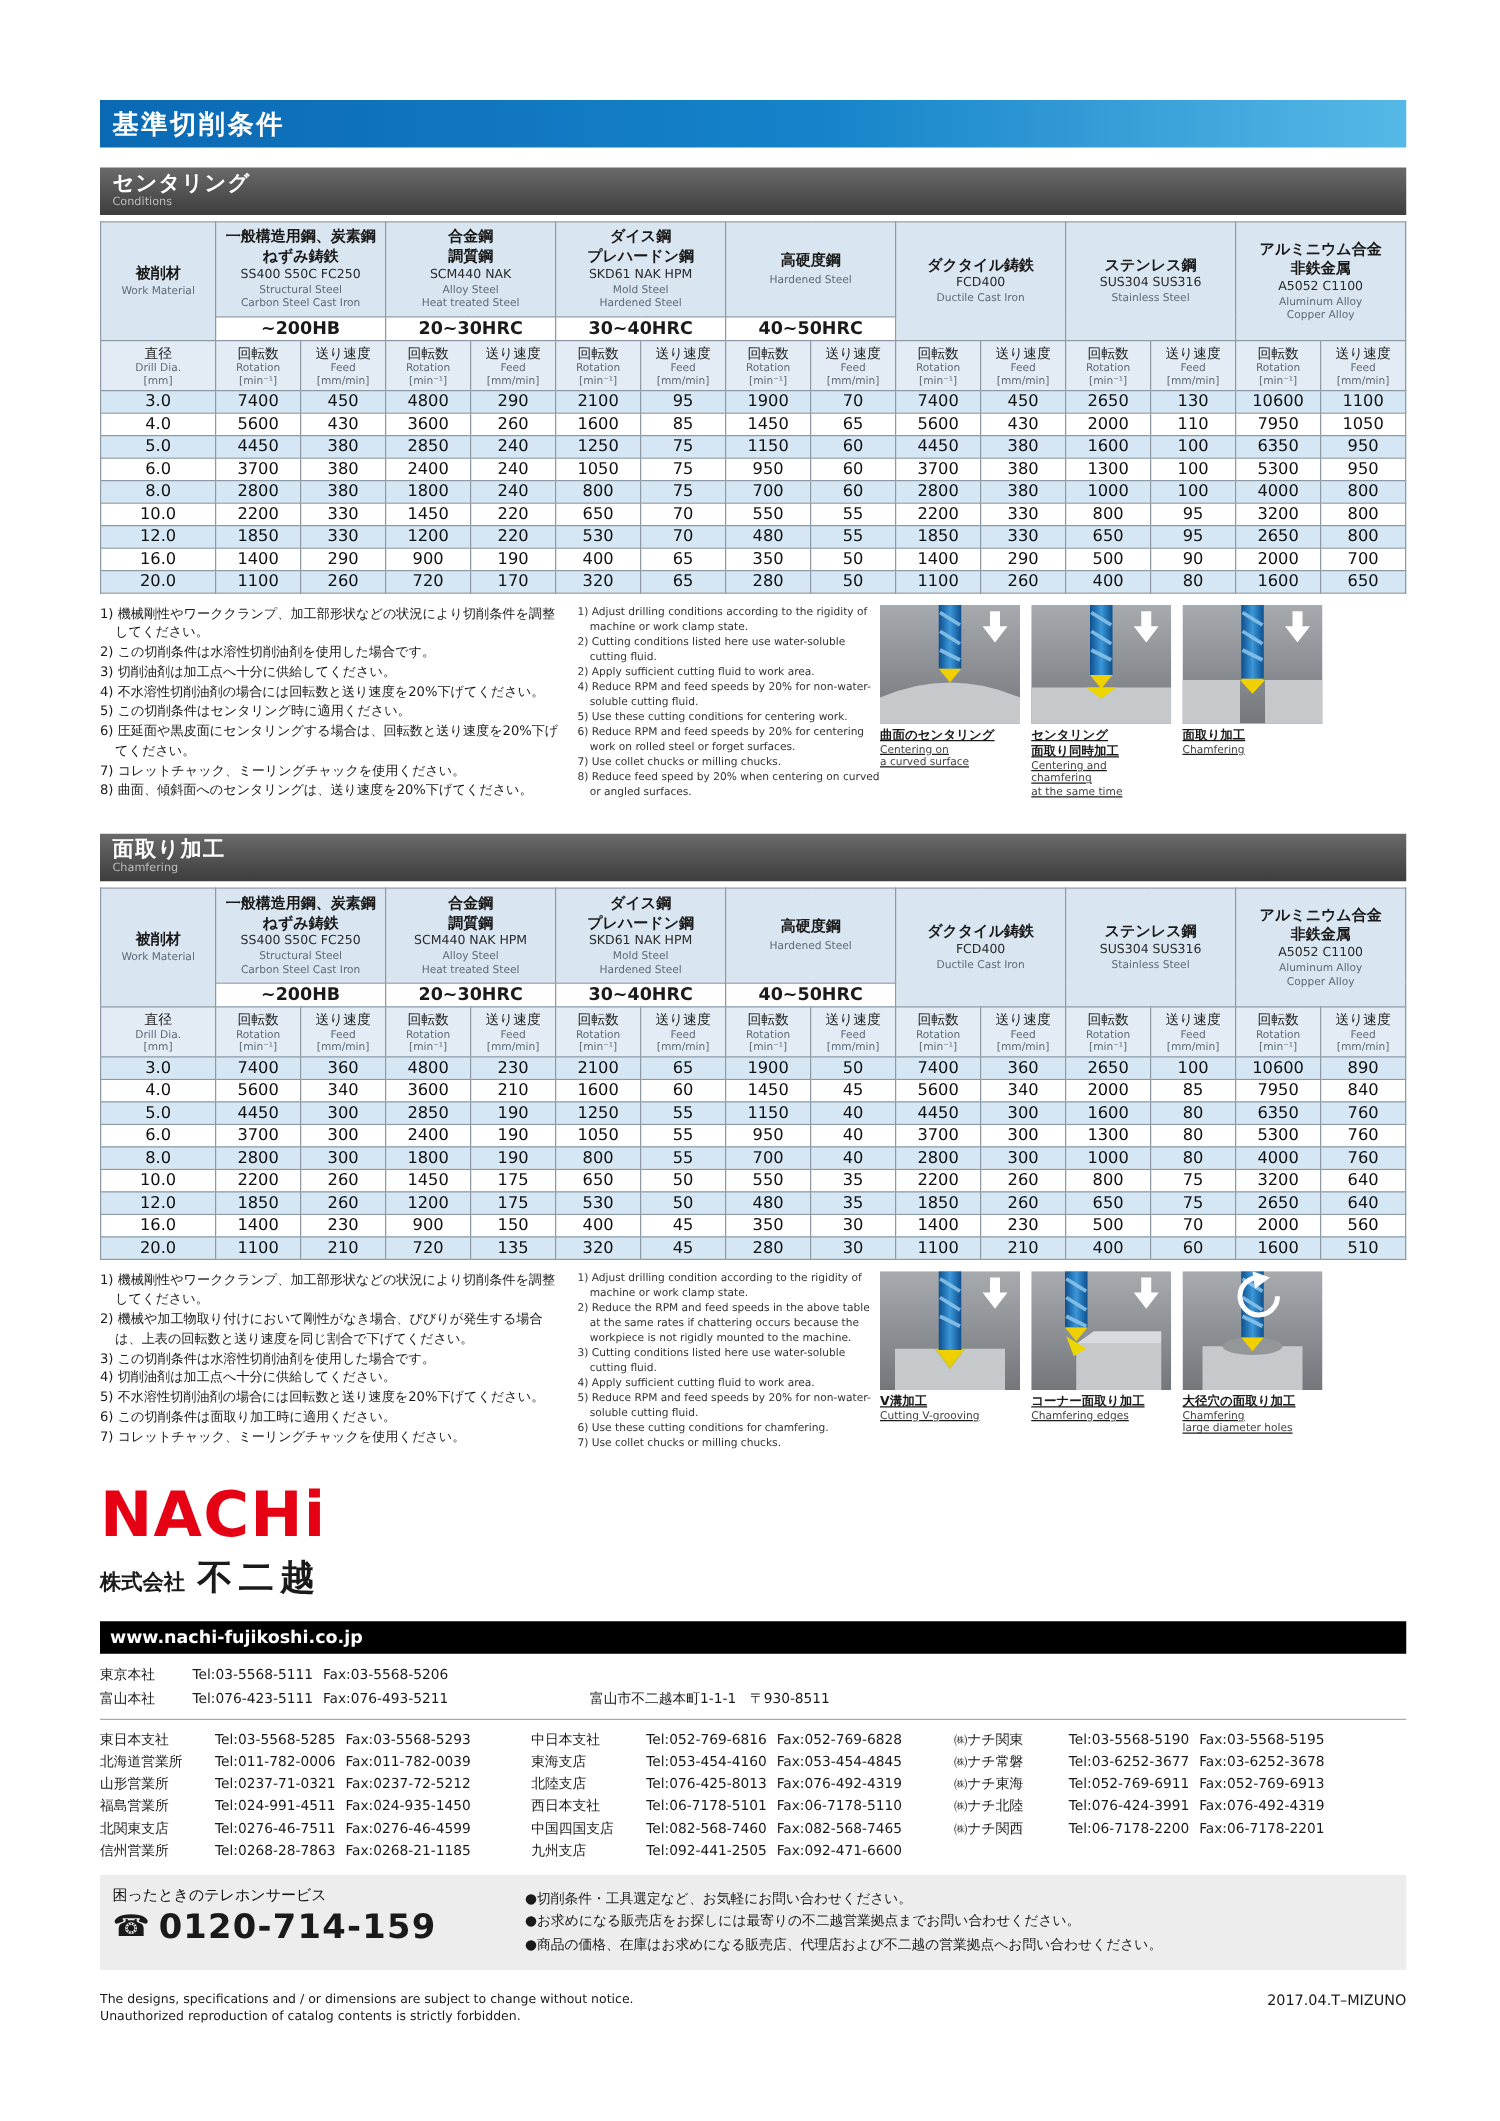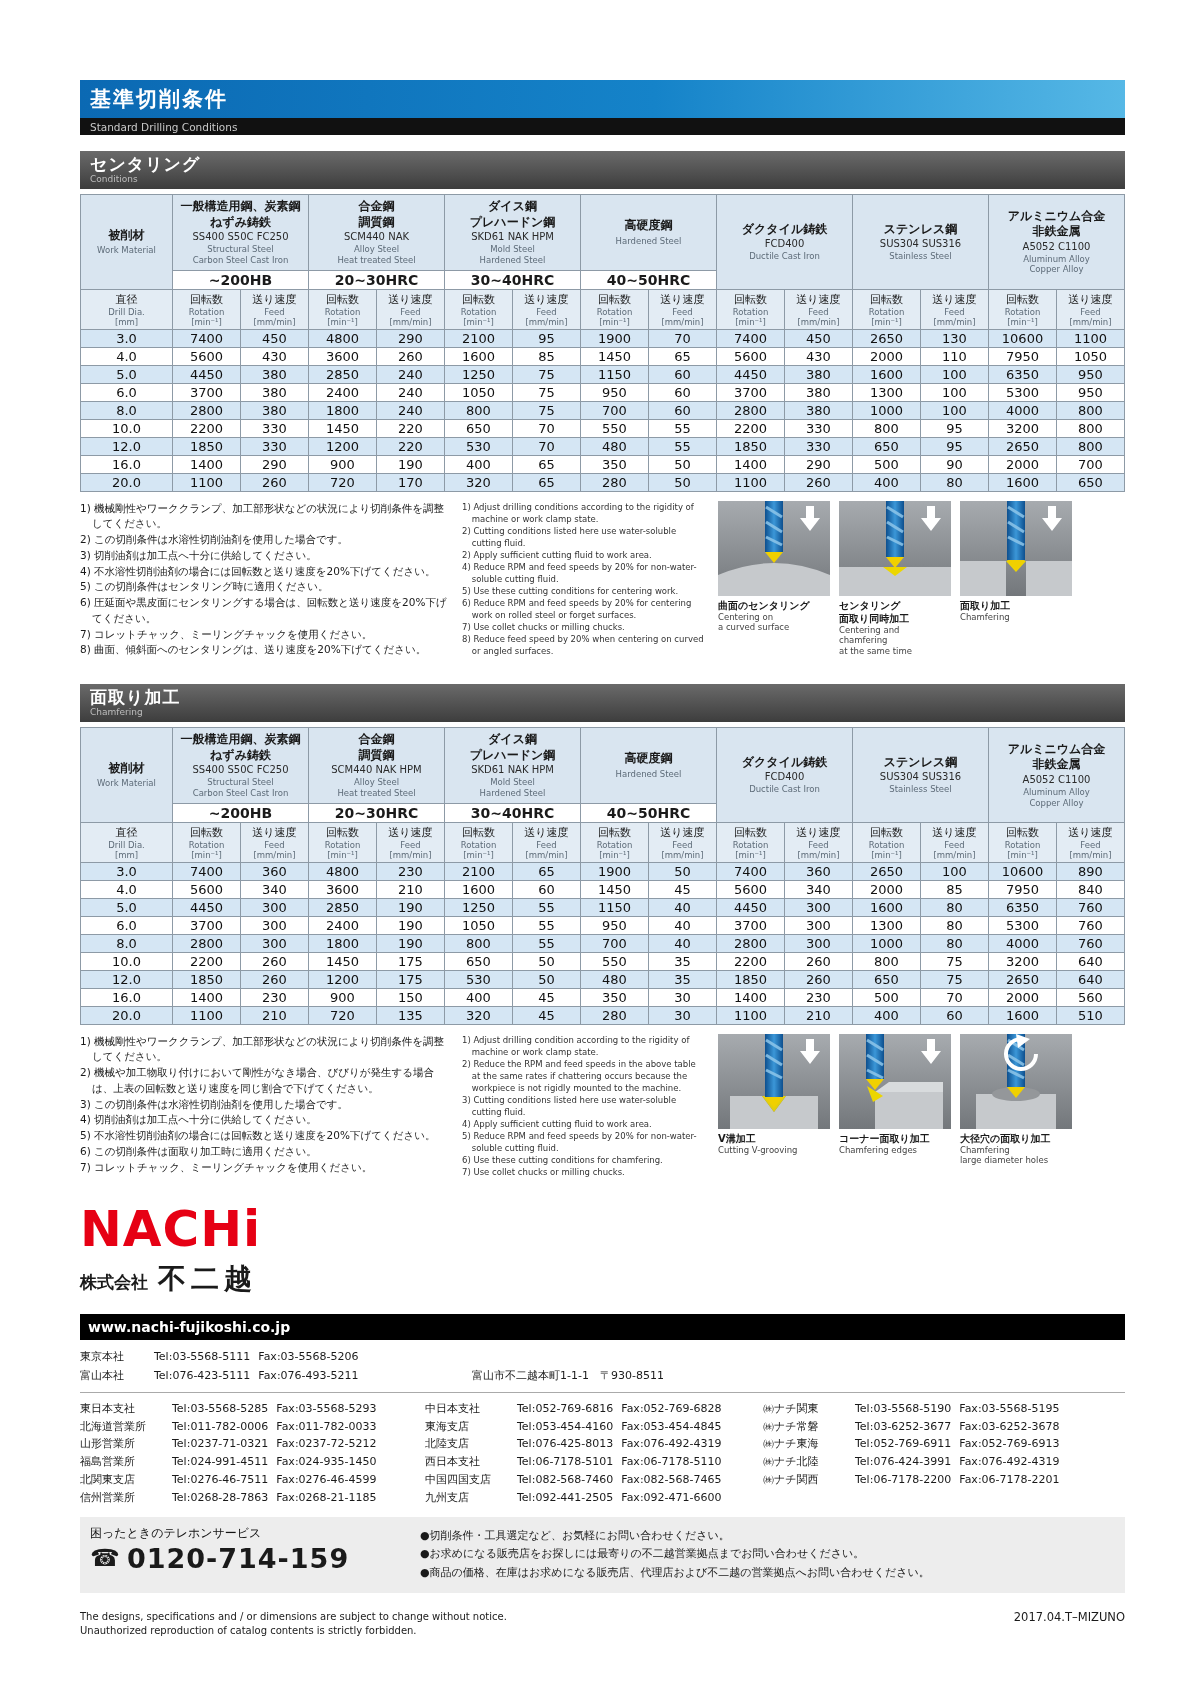--- a/index.html
+++ b/index.html
@@ -30,21 +30,21 @@
   .ch-jp{font-size:11px;color:#1a1a1a;font-weight:normal;}
   .ch-en{font-size:8.5px;color:#5d6b78;font-weight:normal;}
   .cond tbody td{text-align:center;font-size:13px;padding:1px 2px;background:#fff;color:#111;}
   .cond tbody tr.alt td{background:#d5e6f4;}
 
   
   .notes-row{display:flex;margin-top:9px;}
   .notes-jp{width:372px;font-size:10.5px;line-height:1.5;color:#1a1a1a;flex:none;}
   .notes-en{width:242px;font-size:8.5px;line-height:1.42;color:#333;flex:none;margin-left:10px;}
   .note-line{padding-left:1.15em;text-indent:-1.15em;}
-  .images{display:flex;margin-left:14px;}
+  .images{display:flex;text-decoration:underline;}
   .img-box{width:112px;margin-right:9px;}
   .img-box svg{display:block;}
   .cap-jp{font-size:10px;font-weight:bold;margin-top:3px;white-space:pre-line;line-height:1.3;}
   .cap-en{font-size:8.5px;color:#444;white-space:pre-line;line-height:1.25;}
 
   
   .logo-row{margin-top:10px;}
   .nachi-logo{color:#e60014;font-size:50px;font-weight:900;letter-spacing:1px;line-height:1;}
   .company-name{margin-top:6px;display:flex;align-items:baseline;}
   .company-name .prefix{font-size:17px;font-weight:bold;margin-right:10px;}
@@ -86,21 +86,20 @@
   .catalog-no{flex:1;text-align:center;font-weight:bold;font-size:15px;padding:4px 6px;letter-spacing:1px;}
   .catalog-date{text-align:right;font-size:11.5px;margin-top:5px;}
 </style>
 </head>
 <body>
 
 <div class="page">
 
   <div class="main-banner">
     <div class="blue">基準切削条件</div>
-    <div class="black">Standard Drilling Conditions</div>
   </div>
 
   <div class="section">
     <div class="section-banner">
       <div class="jp">センタリング</div>
       <div class="en">Conditions</div>
     </div>
     <div>
         <table class="cond">
           <colgroup>
@@ -976,21 +975,21 @@
   <div class="branches">
     <div class="branch-col c1">
         <div class="branch-row">
           <span class="branch-name">東日本支社</span>
           <span class="branch-tel">Tel:03-5568-5285</span>
           <span>Fax:03-5568-5293</span>
         </div>
         <div class="branch-row">
           <span class="branch-name">北海道営業所</span>
           <span class="branch-tel">Tel:011-782-0006</span>
-          <span>Fax:011-782-0033</span>
+          <span>Fax:011-782-0039</span>
         </div>
         <div class="branch-row">
           <span class="branch-name">山形営業所</span>
           <span class="branch-tel">Tel:0237-71-0321</span>
           <span>Fax:0237-72-5212</span>
         </div>
         <div class="branch-row">
           <span class="branch-name">福島営業所</span>
           <span class="branch-tel">Tel:024-991-4511</span>
           <span>Fax:024-935-1450</span>

